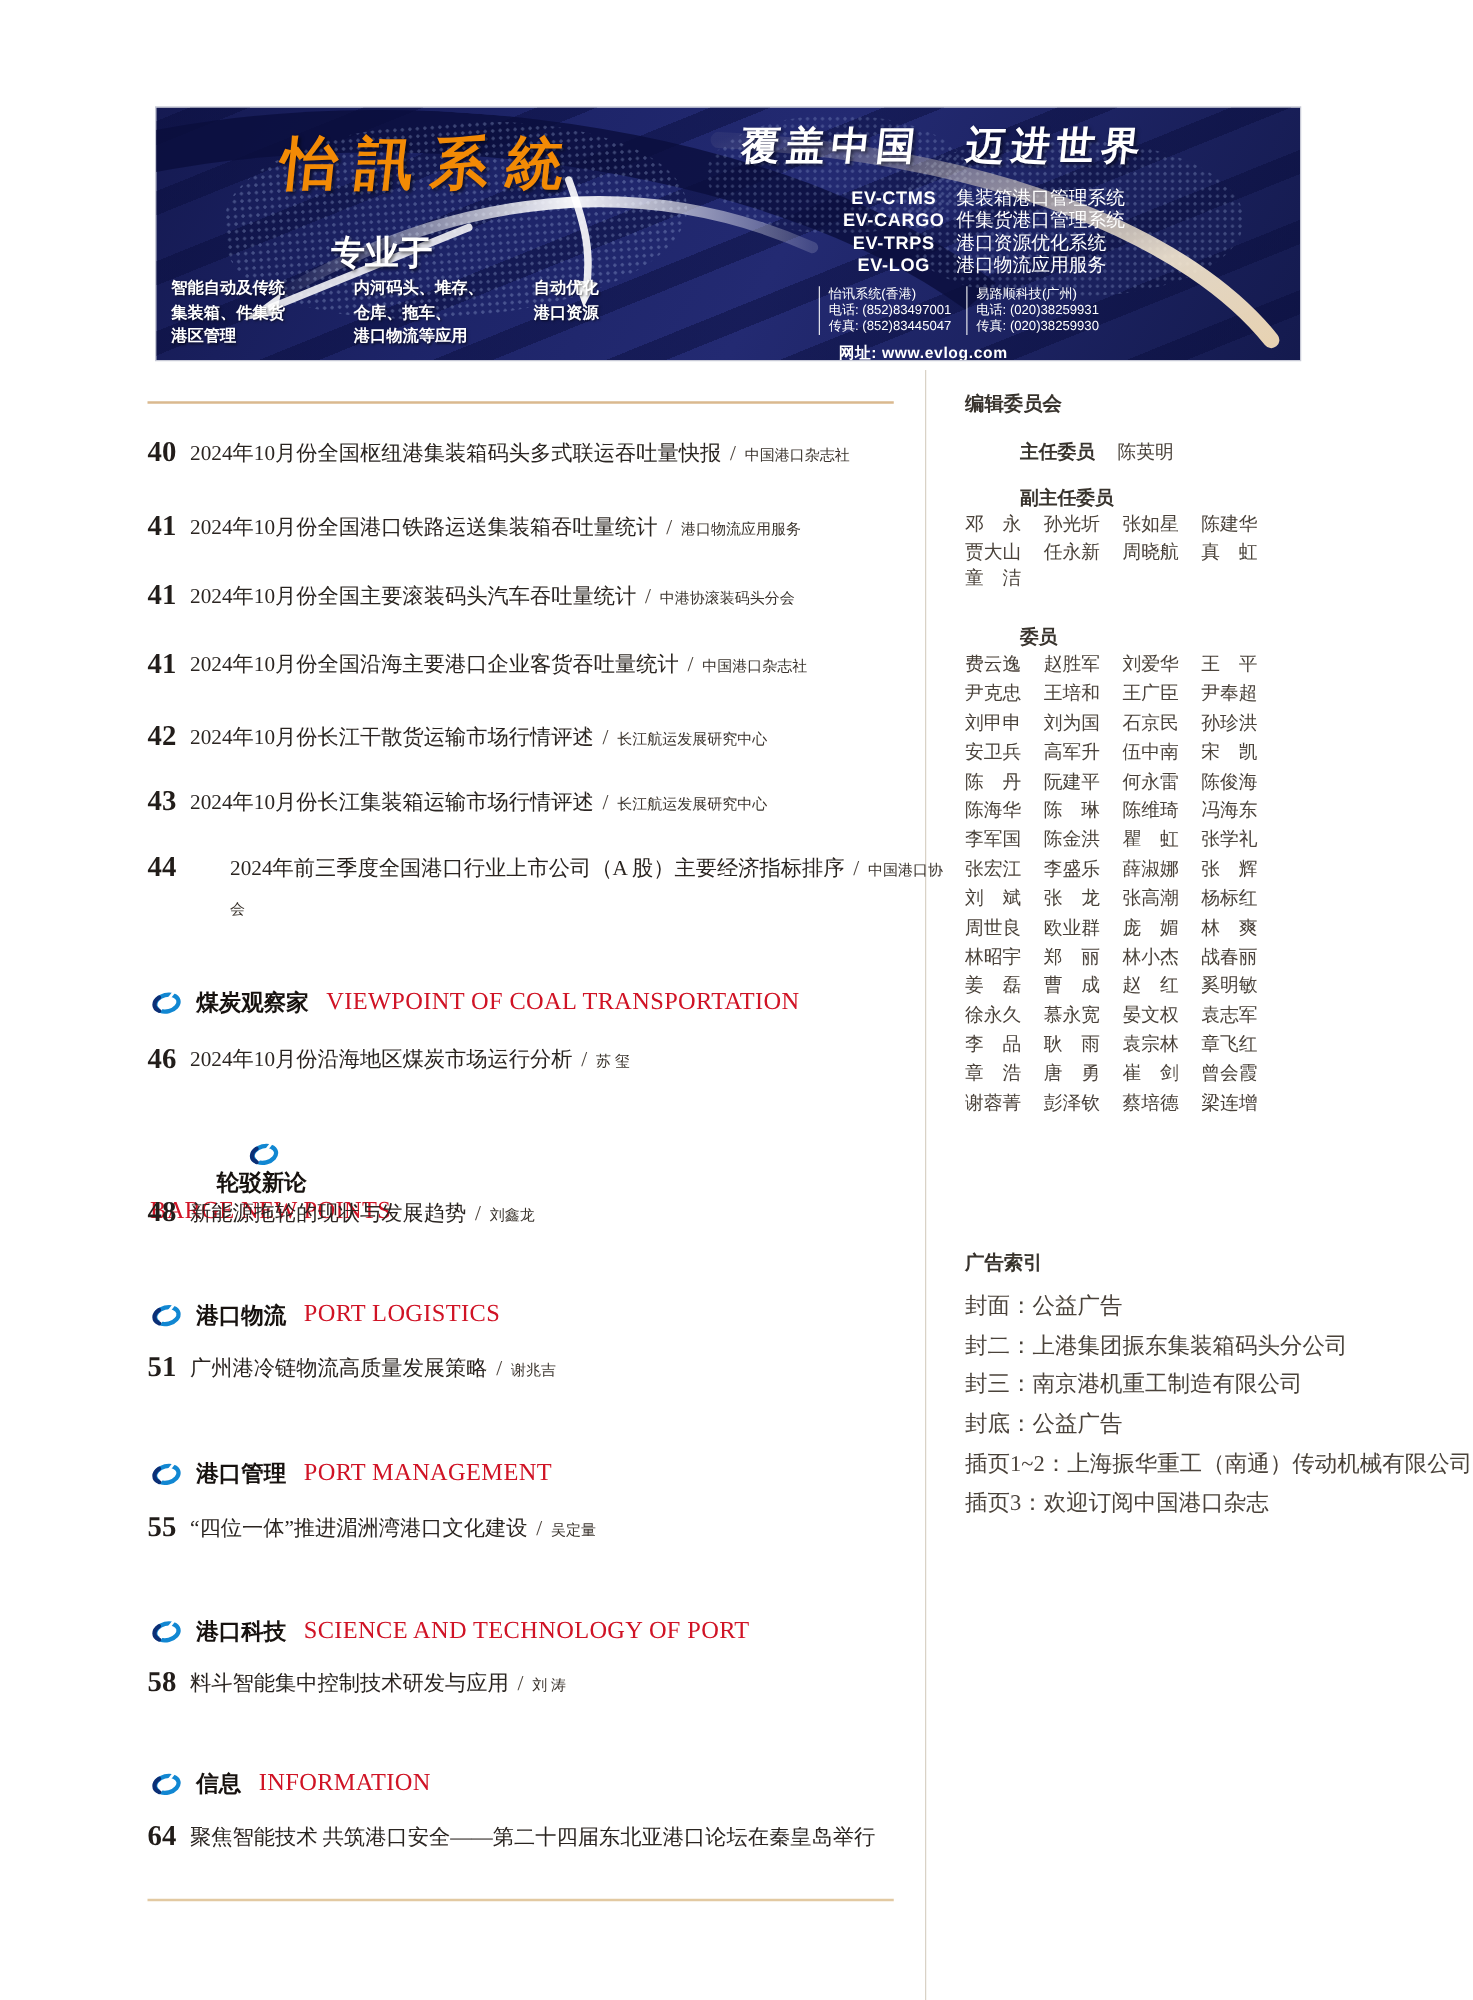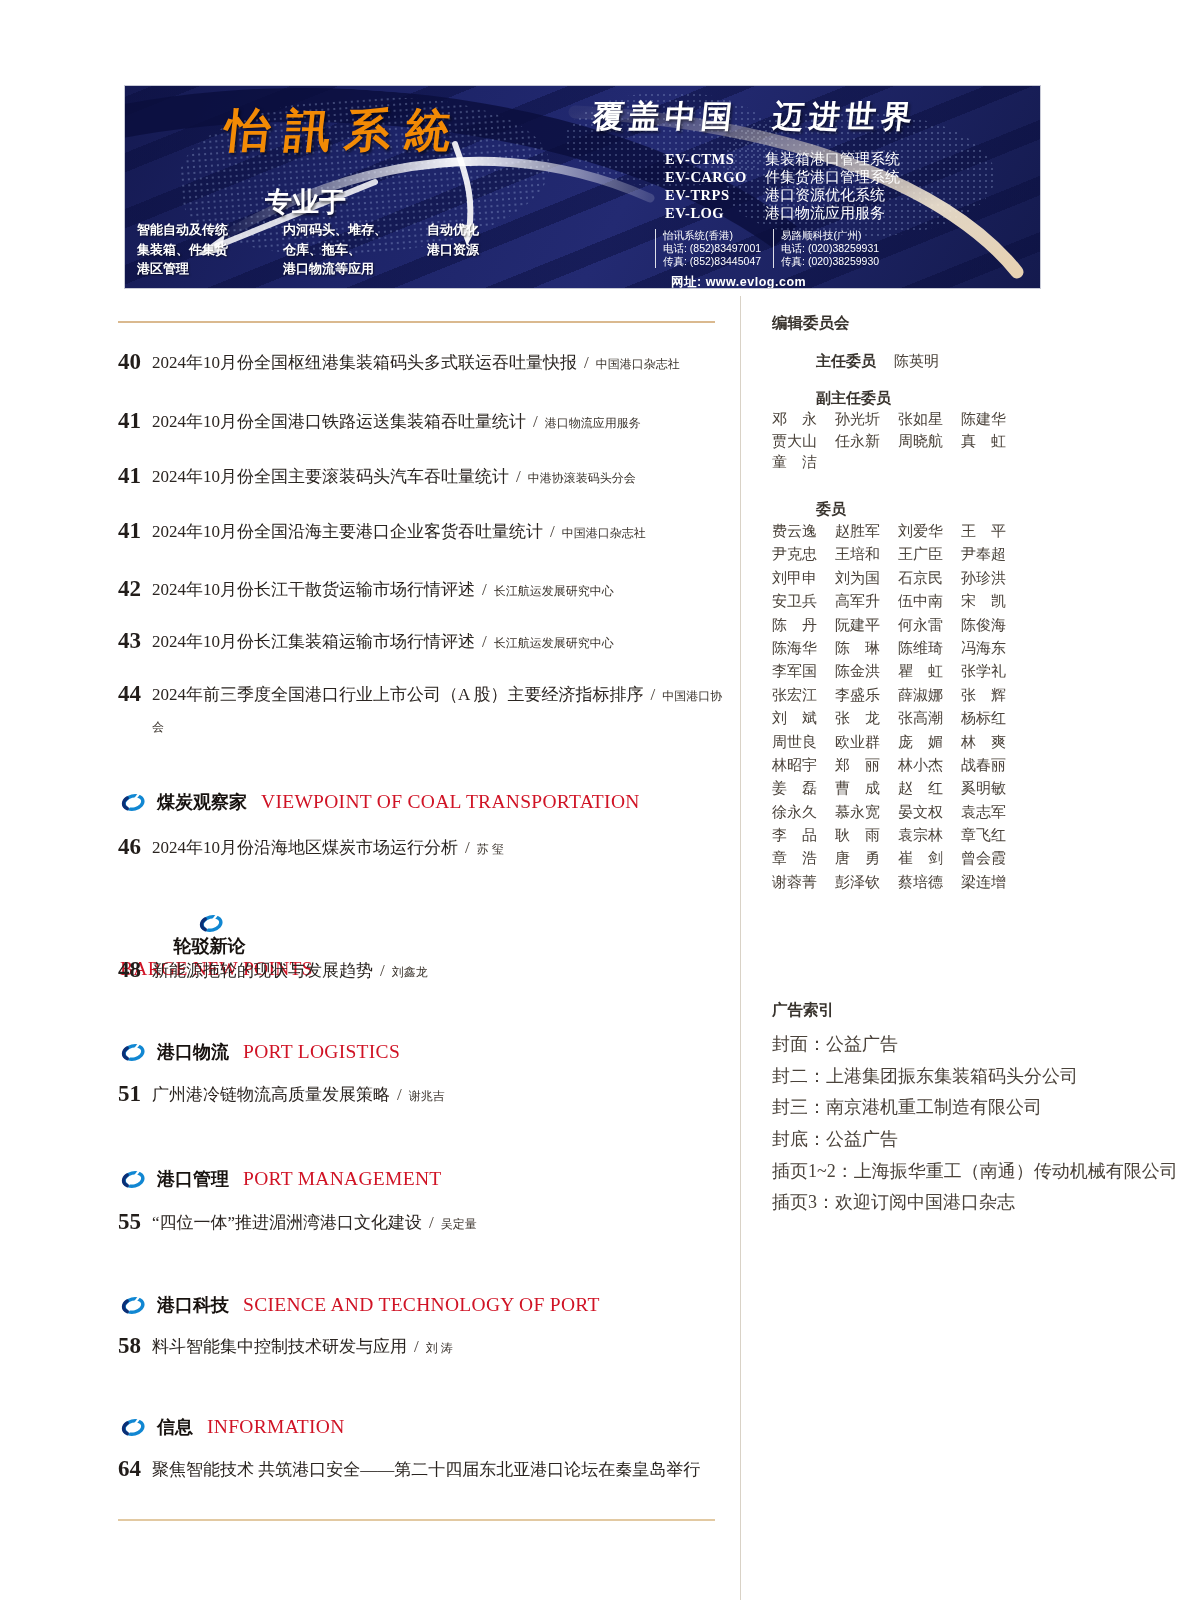--- a/index.html
+++ b/index.html
@@ -30,21 +30,21 @@
   .banner-brand{position:absolute;left:100px;top:14px;font-size:46px;font-weight:bold;
         color:#f28a05;letter-spacing:14px;transform:skewX(-6deg);white-space:nowrap;
         text-shadow:2px 2px 3px rgba(0,0,0,.55);}
   .banner-slogan{position:absolute;left:468px;top:10px;font-size:31px;font-weight:bold;color:#ffffff;
         letter-spacing:5px;transform:skewX(-6deg);white-space:nowrap;text-shadow:2px 2px 3px rgba(0,0,0,.5);}
   .banner-specialty{position:absolute;left:140px;top:98px;font-size:27px;font-weight:bold;color:#fff;
         font-family:"Liberation Sans","DejaVu Sans",sans-serif;text-shadow:1px 2px 3px rgba(0,0,0,.6);}
   .banner-cols{position:absolute;top:134px;font-size:13px;font-weight:bold;color:#fff;line-height:1.5;
         font-family:"Liberation Sans","DejaVu Sans",sans-serif;text-shadow:1px 1px 2px rgba(0,0,0,.6);white-space:nowrap;}
   .banner-cols.c1{left:12px;} .banner-cols.c2{left:158px;} .banner-cols.c3{left:302px;}
-  .products{position:absolute;left:540px;top:64px;font-family:Liberation Serif, serif;}
+  .products{position:absolute;left:540px;top:64px;font-family:Liberation Sans, sans-serif;text-align:center;}
   .products .prow{display:flex;line-height:18px;}
   .products .code{width:100px;font-weight:bold;font-size:14.5px;color:#fff;letter-spacing:.5px;}
   .products .pname{font-size:15px;color:#fff;}
   .contacts{position:absolute;left:530px;top:143px;display:flex;gap:12px;
         font-family:"Liberation Sans","DejaVu Sans",sans-serif;}
   .contact{border-left:1.5px solid rgba(255,255,255,.85);padding-left:7px;font-size:10.5px;
         line-height:13px;color:#fff;white-space:nowrap;}
   .website{position:absolute;left:546px;top:188px;font-size:12.5px;color:#fff;font-weight:bold;
         font-family:"Liberation Sans","DejaVu Sans",sans-serif;letter-spacing:.5px;}
 
@@ -192,21 +192,21 @@
         <span class="tt"><span>2024年10月份全国沿海主要港口企业客货吞吐量统计</span><span class="sep">/</span><span class="author">中国港口杂志社</span></span>
       </div>
       <div class="toc-entry" style="top: 253px;">
         <span class="pg">42</span>
         <span class="tt"><span>2024年10月份长江干散货运输市场行情评述</span><span class="sep">/</span><span class="author">长江航运发展研究中心</span></span>
       </div>
       <div class="toc-entry" style="top: 305px;">
         <span class="pg">43</span>
         <span class="tt"><span>2024年10月份长江集装箱运输市场行情评述</span><span class="sep">/</span><span class="author">长江航运发展研究中心</span></span>
       </div>
-      <div class="toc-entry" style="top: 358px;">
+      <div class="toc-entry" style="top: 358px; gap: 32px;">
         <span class="pg">44</span>
         <span class="tt"><span>2024年前三季度全国港口行业上市公司（A 股）主要经济指标排序</span><span class="sep">/</span><span class="author">中国港口协会</span></span>
       </div>
       <div class="toc-section" style="top: 468px;">
         <span class="icon">
           <svg width="27" height="21" viewBox="0 0 27 21">
             <g transform="rotate(-14 13.5 10.5)">
               <ellipse cx="13.5" cy="10.5" rx="9.5" ry="6.6" fill="none" stroke="#1187d2" stroke-width="3.4"></ellipse>
               <line x1="3.5" y1="17" x2="21.5" y2="3" stroke="#ffffff" stroke-width="2.2"></line>
               <path d="M6 15 A 9.5 6.6 0 0 1 8.5 4.6" fill="none" stroke="#0b2f76" stroke-width="3.4" stroke-linecap="round"></path>

